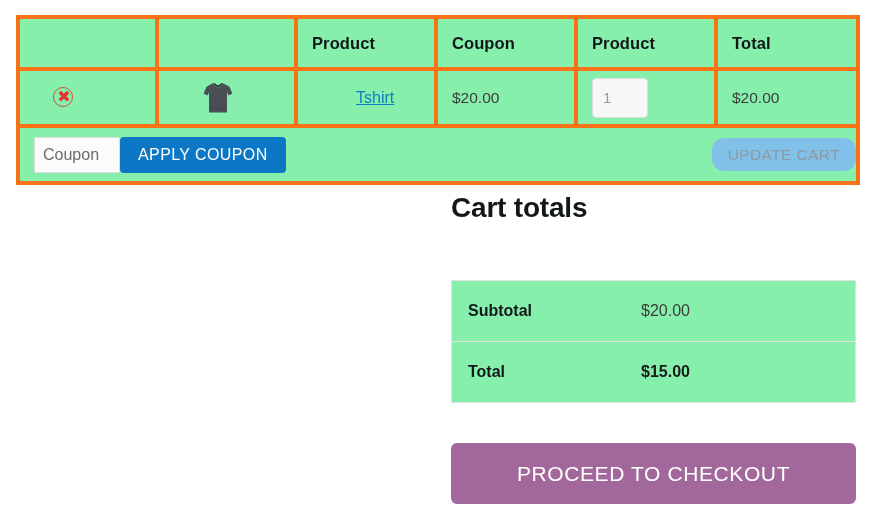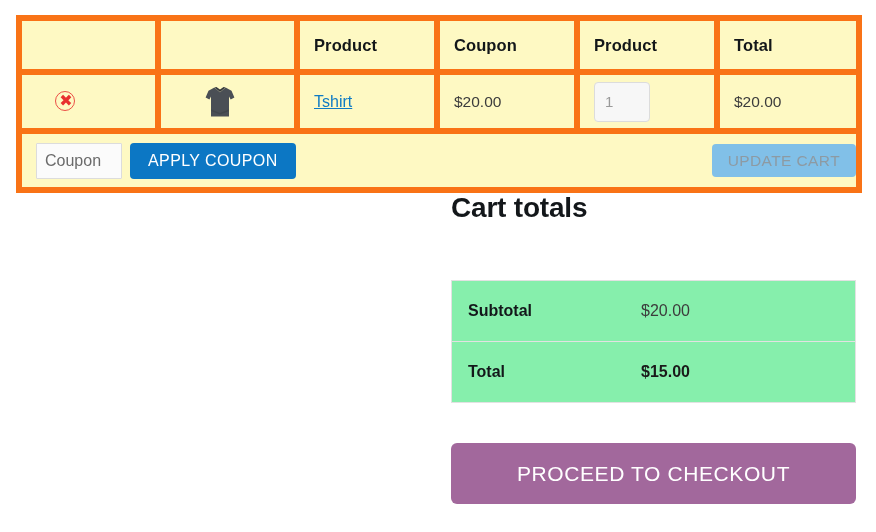--- a/index.html
+++ b/index.html
@@ -26,24 +26,24 @@
   }
   table.shop-table {
     width: 100%;
     border-collapse: collapse;
     border: 1px solid #e2e2e2;
     background: #fff;
     table-layout: fixed;
   }
   table.shop-table th,
   table.shop-table td {
-    border: 6px solid #f97316;
+    border: 4px solid #f97316;
     padding: 0;
     vertical-align: middle;
-    background: #fef9c3;
+    background: #86efac;
   }
   .col-remove   { width: 139px; }
   .col-thumb    { width: 139px; }
   .col-product  { width: 140px; }
   .col-price    { width: 140px; }
   .col-qty      { width: 140px; }
   .col-total    { width: 142px; }
 
   table.shop-table thead th {
     height: 48px;
@@ -103,20 +103,21 @@
     height: 46px;
     margin-left: 22px;
     display: inline-block;
     vertical-align: middle;
   }
 
   a.product-link {
     color: #0f7bc4;
     text-decoration: underline;
     font-size: 16px;
+    margin-left: 44px;
   }
 
   
   .qty-input {
     width: 56px;
     height: 40px;
     border: 1px solid #dcdcdc;
     border-radius: 4px;
     background: #f7f7f7;
     color: #9a9a9a;
@@ -147,41 +148,40 @@
     background: #fbfbfb;
     font-size: 16px;
     color: #6b6b6b;
     font-family: "Liberation Sans", sans-serif;
     padding: 17px 8px;
     box-sizing: border-box;
     outline: none;
   }
   .coupon-input::placeholder { color: #6b6b6b; opacity: 1; }
   .btn-apply-coupon {
-    margin-left: 8px;
     height: 36px;
     padding: 0 18px;
     background: #0c77c4;
     color: #ffffff;
     border: none;
     border-radius: 4px;
     font-size: 16px;
     letter-spacing: 0.4px;
     font-family: "Liberation Sans", sans-serif;
     cursor: pointer;
     text-transform: uppercase;
   }
   .btn-update-cart {
     margin-left: auto;
     height: 33px;
     padding: 0 16px;
     background: #81c0e8;
     color: #8d9aa3;
     border: none;
-    border-radius: 4px;
+    border-radius: 12px;
     font-size: 15.5px;
     letter-spacing: 0.4px;
     font-family: "Liberation Sans", sans-serif;
     text-transform: uppercase;
     cursor: default;
   }
 
   
   .totals-wrap {
     position: absolute;

